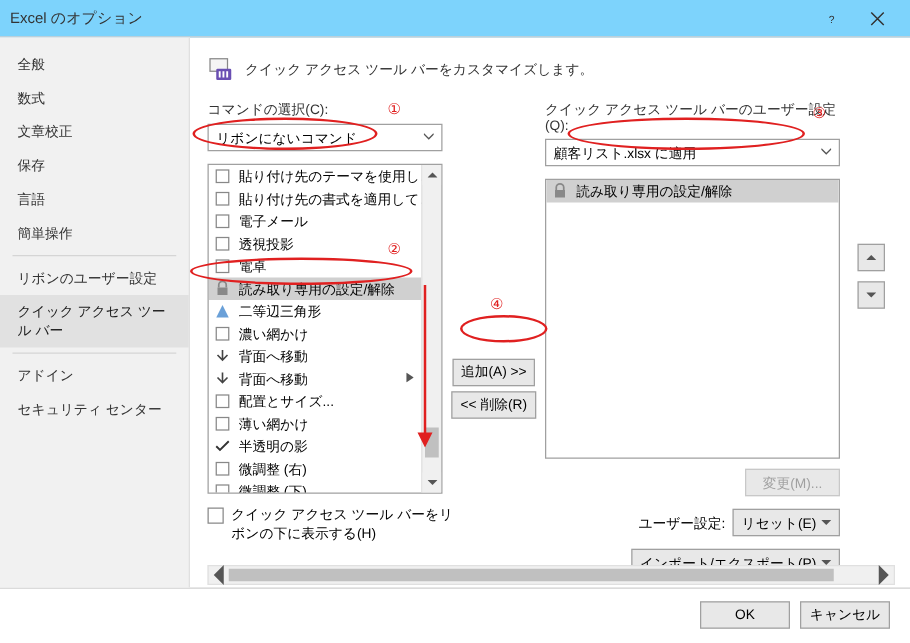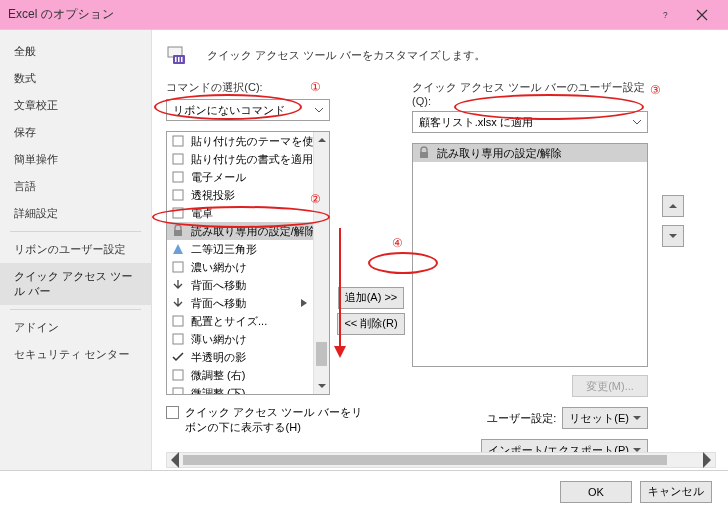--- a/index.html
+++ b/index.html
@@ -1,36 +1,36 @@
 <!DOCTYPE html>
 <html><head>
 <meta charset="utf-8">
 <style>
 * { box-sizing: border-box; margin: 0; padding: 0; font-family: "Meiryo UI", "Yu Gothic UI", sans-serif; font-size: 11px; }
 body { background: #fff; width: 728px; height: 514px; overflow: hidden; position: relative; }
 
-.titlebar { height: 30px; background: #f9a8d4; border-bottom: 1px solid #d0d0d0; display: flex; align-items: center; padding: 0 8px; }
+.titlebar { height: 30px; background: #7dd3fc; border-bottom: 1px solid #d0d0d0; display: flex; align-items: center; padding: 0 8px; }
 .titlebar .title { flex: 1; color: #333; font-size: 12px; }
 .titlebar .btn { width: 36px; height: 28px; display: flex; align-items: center; justify-content: center; color: #333; }
 .titlebar .btn svg { width: 12px; height: 12px; }
 
 .content { display: flex; height: 440px; }
 .sidebar { width: 152px; background: #f1f1f1; padding: 8px 0; border-right: 1px solid #e0e0e0; }
 .sidebar .item { padding: 6px 14px; color: #333; cursor: pointer; }
 .sidebar .item.selected { background: #e1e1e1; color: #1a1a1a; }
 .sidebar .sep { height: 1px; background: #d5d5d5; margin: 4px 10px; }
 
 .main { flex: 1; padding: 14px 12px 4px 14px; position: relative; overflow: hidden; }
-.header-row { display: flex; align-items: center; gap: 19px; margin-bottom: 14px; }
+.header-row { display: flex; align-items: center; gap: 8px; margin-bottom: 14px; }
 .header-row .hicon { width: 22px; height: 22px; }
 .header-row .htext { color: #333; }
 
 .columns { display: flex; gap: 4px; }
 .col { position: relative; }
-.col.left { width: 164px; }
+.col.left { width: 188px; }
 .col.mid { width: 74px; display: flex; flex-direction: column; align-items: center; justify-content: center; gap: 4px; padding-top: 80px; }
 .col.right { width: 236px; }
 
 .lbl { color: #333; margin-bottom: 4px; }
 .combo { height: 22px; border: 1px solid #a0a0a0; background: #fff; display: flex; align-items: center; padding: 0 6px; position: relative; }
 .combo .arr { margin-left: auto; }
 .combo .arr svg { width: 8px; height: 8px; }
 
 .listbox { border: 1px solid #a0a0a0; background: #fff; height: 264px; margin-top: 10px; overflow: hidden; position: relative; }
 .listbox .scroll { height: 100%; overflow-y: hidden; }
@@ -88,23 +88,22 @@
   </div>
 </div>
 
 <div class="content">
 
   <div class="sidebar">
     <div class="item">全般</div>
     <div class="item">数式</div>
     <div class="item">文章校正</div>
     <div class="item">保存</div>
+    <div class="item">言語</div>
     <div class="item">簡単操作</div>
-    <div class="item">言語</div>
-    <div class="item">詳細設定</div>
     <div class="sep"></div>
     <div class="item">リボンのユーザー設定</div>
     <div class="item selected">クイック アクセス ツール バー</div>
     <div class="sep"></div>
     <div class="item">アドイン</div>
     <div class="item">セキュリティ センター</div>
   </div>
 
   <div class="main">
     <div class="header-row">

